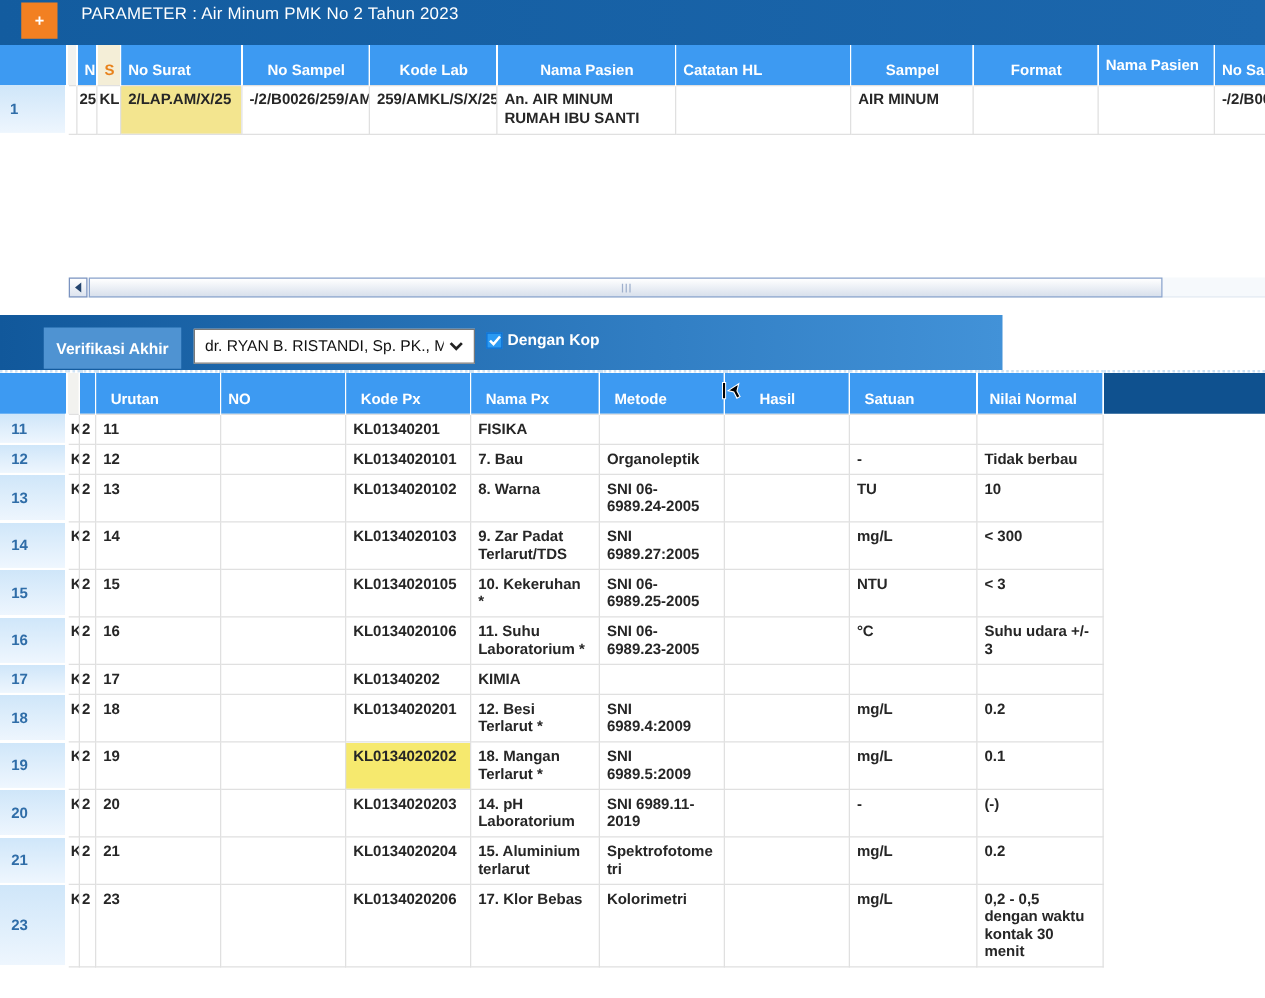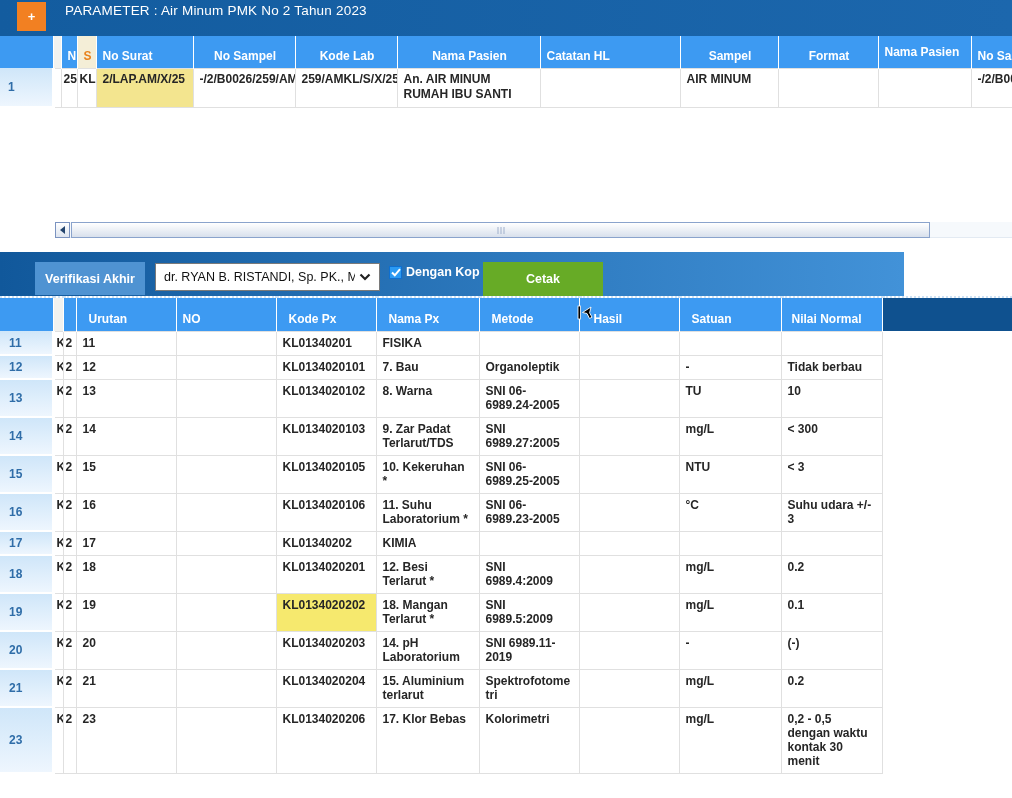--- a/index.html
+++ b/index.html
@@ -48,21 +48,21 @@
              cursor:pointer; display:flex; align-items:center; justify-content:center; padding:0; }
   .hscroll .arrow-btn .tri { width:0; height:0; border-top:4px solid transparent;
              border-bottom:4px solid transparent; border-right:5px solid #24456e; }
   .hscroll .thumb { position:absolute; left:16px; top:0; width:859px; height:16px;
              background:linear-gradient(#ffffff,#d8e0ec); border:1px solid #8aa3cc; cursor:grab; }
   .hscroll .grip { position:absolute; left:50%; top:4px; transform:translateX(-50%);
              display:flex; gap:2px; }
   .hscroll .grip i { display:block; width:1px; height:7px; background:#9fb0cc; }
 
   
-  .toolbar { position:absolute; top:252px; left:0; width:904px; height:44px;
+  .toolbar { position:absolute; top:252px; left:0; width:802px; height:44px;
              background:linear-gradient(to right,#11589b,#4292d8);padding-left:15px; }
   .verif-btn { position:absolute; left:35px; top:10px; width:110px; height:33px;
              background:#4f93d2; border:none; color:#fff; font-size:12.5px; font-weight:700;
              cursor:pointer; font-family:inherit; }
   .doctor-select { position:absolute; left:155px; top:11px; width:225px; height:28px;
              background:#fff; border:1px solid #7a7a7a; display:flex; align-items:center;
              padding:0 8px; cursor:pointer; }
   .doctor-select .val { flex:1; font-size:12.5px; color:#111; white-space:nowrap; overflow:hidden; }
   .doctor-select .chev { flex:none; margin-left:4px; }
   .kop-wrap { position:absolute; left:389px; top:13px; display:flex; align-items:center;
@@ -171,21 +171,20 @@
       </svg>
     </div>
     <div class="kop-wrap">
       <span class="kop-box" id="kop-box">
         <svg width="10" height="9" viewBox="0 0 10 9">
           <polyline points="1,4.5 3.8,7.3 9,1.2" fill="none" stroke="#fff" stroke-width="2"></polyline>
         </svg>
       </span>
       <span class="kop-label">Dengan Kop</span>
     </div>
-    <button class="cetak-btn">Cetak</button>
   </div>
 
   <table class="param-grid">
     <colgroup>
       <col style="width:53px">
         <col style="width:10px">
         <col style="width:13px">
       <col style="width:100px">
         <col style="width:100px">
         <col style="width:100px">
@@ -199,21 +198,21 @@
     <thead>
       <tr>
         <th></th>
         <th class="white-th"></th>
         <th></th>
         <th style="padding-left:12px">Urutan</th>
         <th style="">NO</th>
         <th style="padding-left:12px">Kode Px</th>
         <th style="padding-left:12px">Nama Px</th>
         <th style="padding-left:12px">Metode</th>
-        <th style="padding-left:14px">Hasil</th>
+        <th style="padding-left:28px">Hasil</th>
         <th style="padding-left:12px">Satuan</th>
         <th style="padding-left:10px">Nilai Normal</th>
         <th class="filler-th"></th>
       </tr>
     </thead>
     <tbody id="param-rows">
     <tr>
       <td class="gutter">11</td>
       <td class="datacell frag">K</td>
       <td class="datacell frag">2</td>

